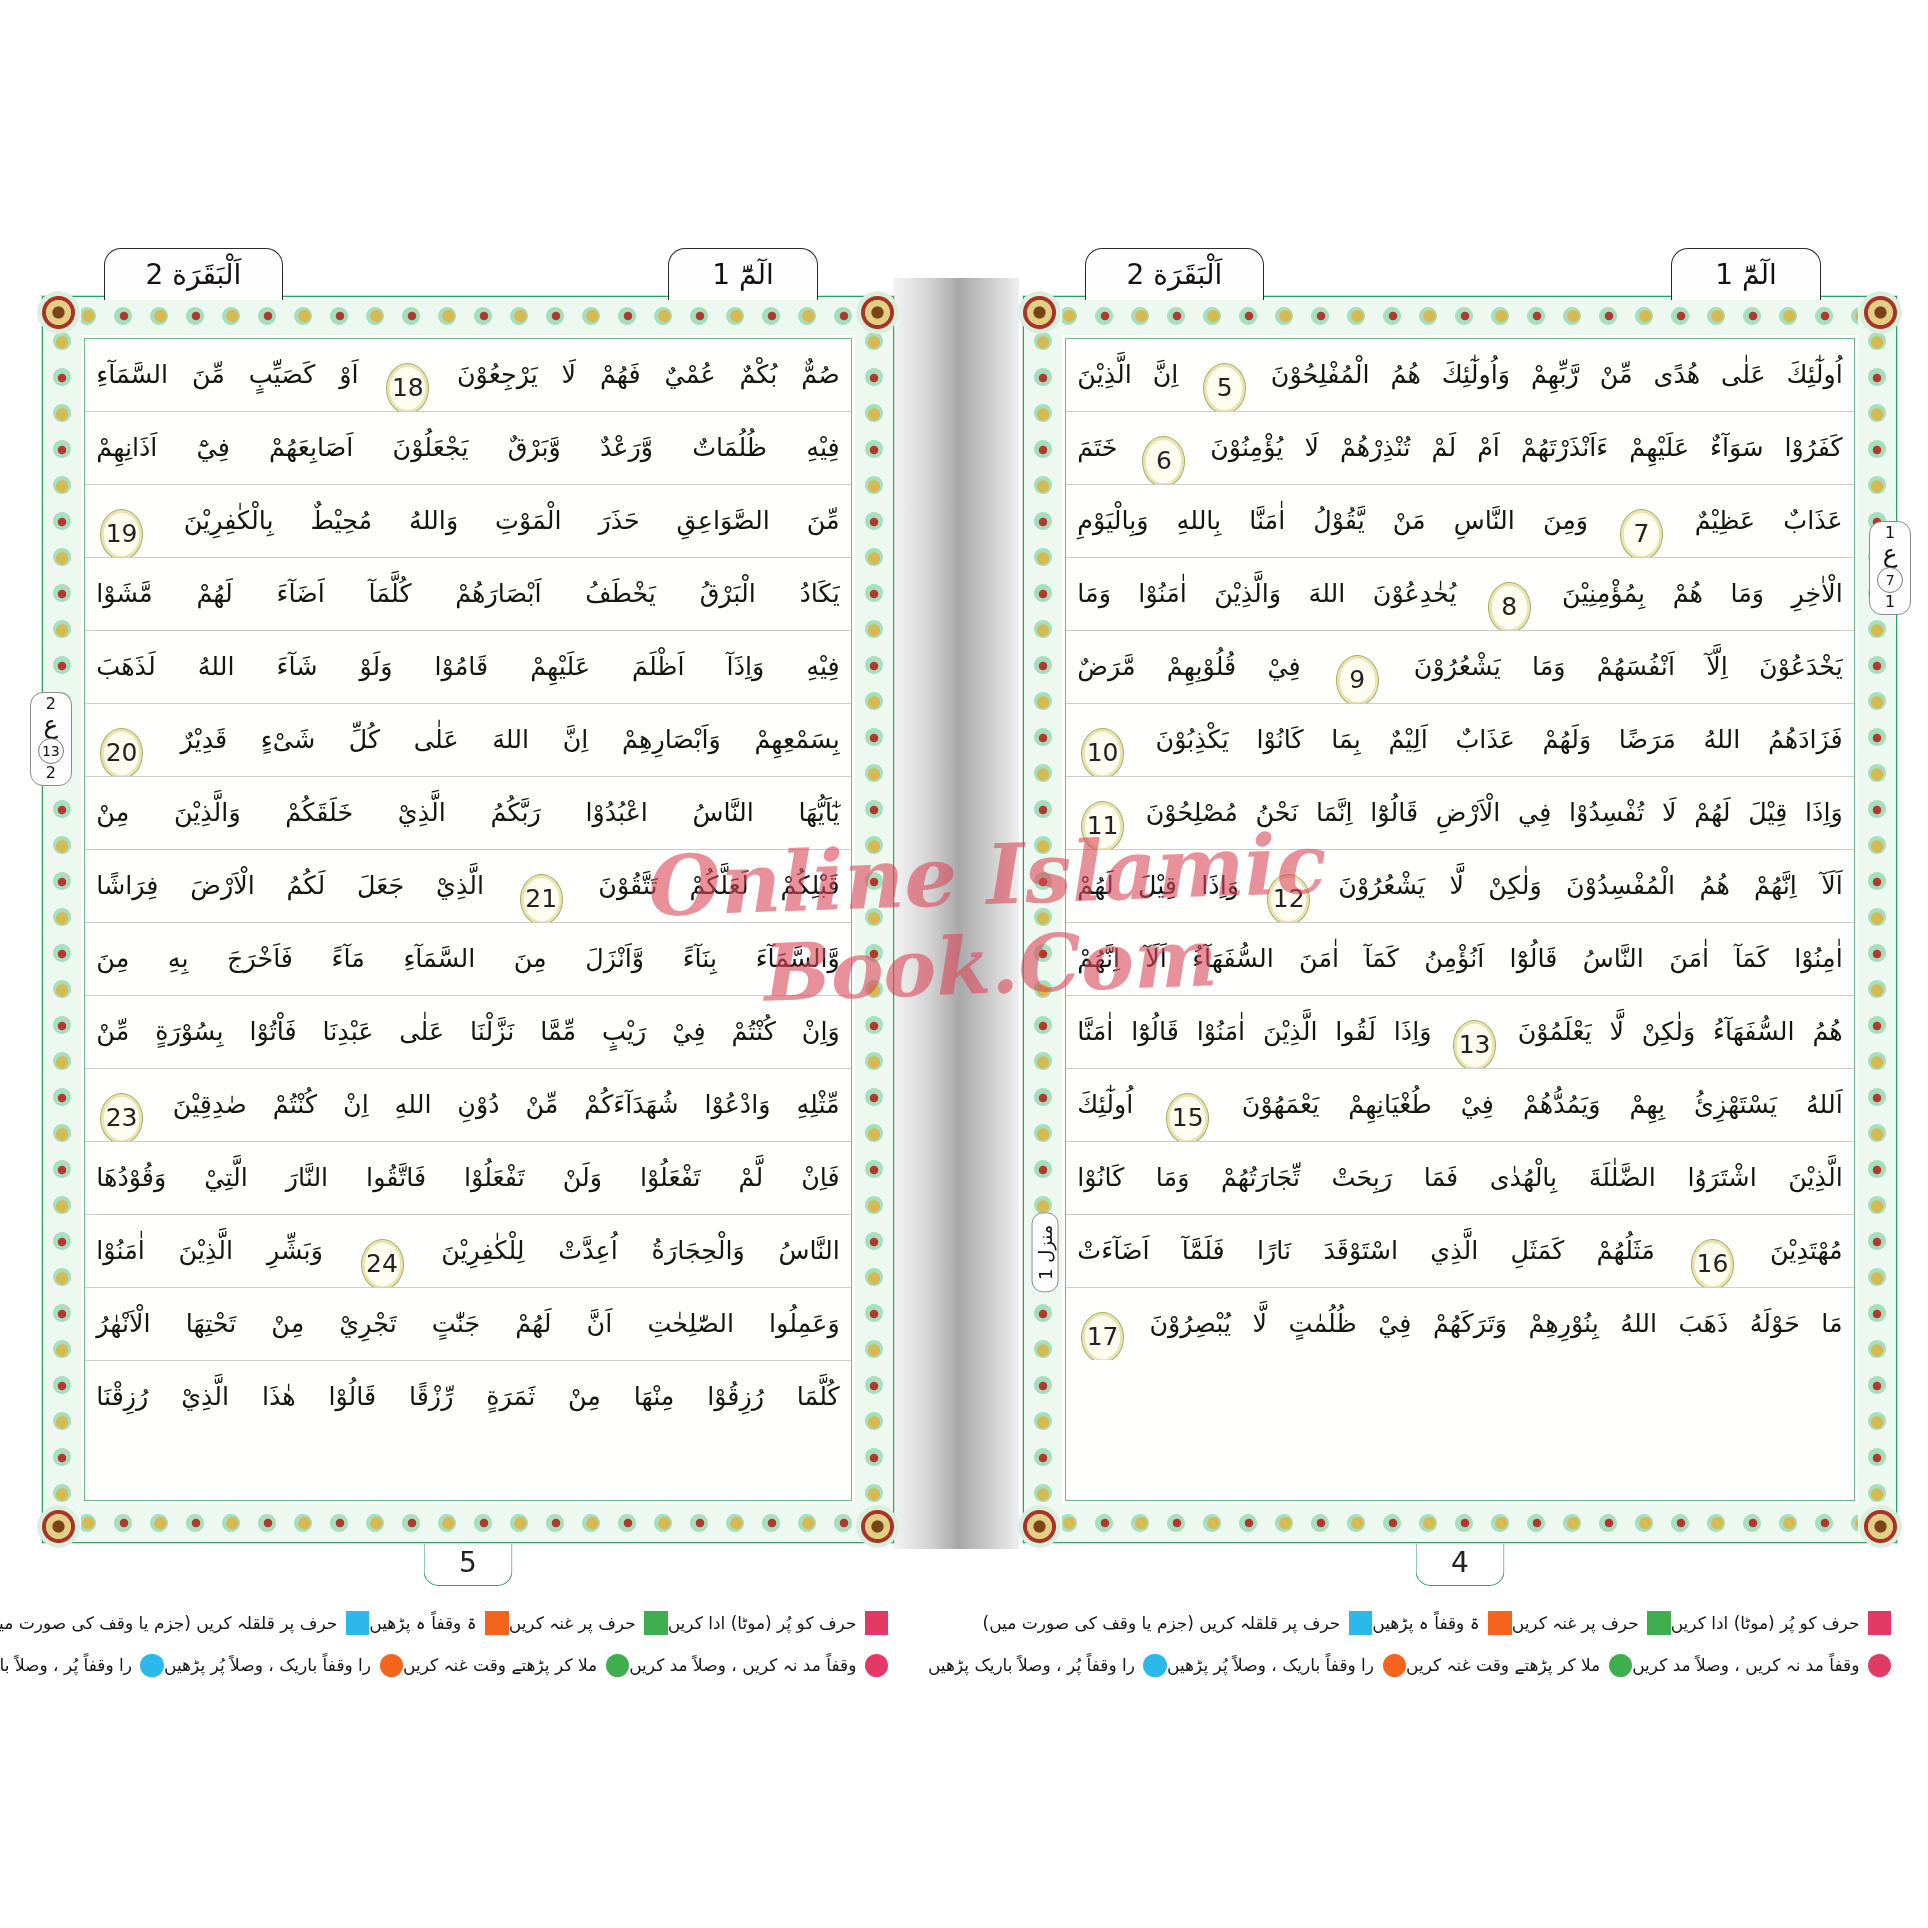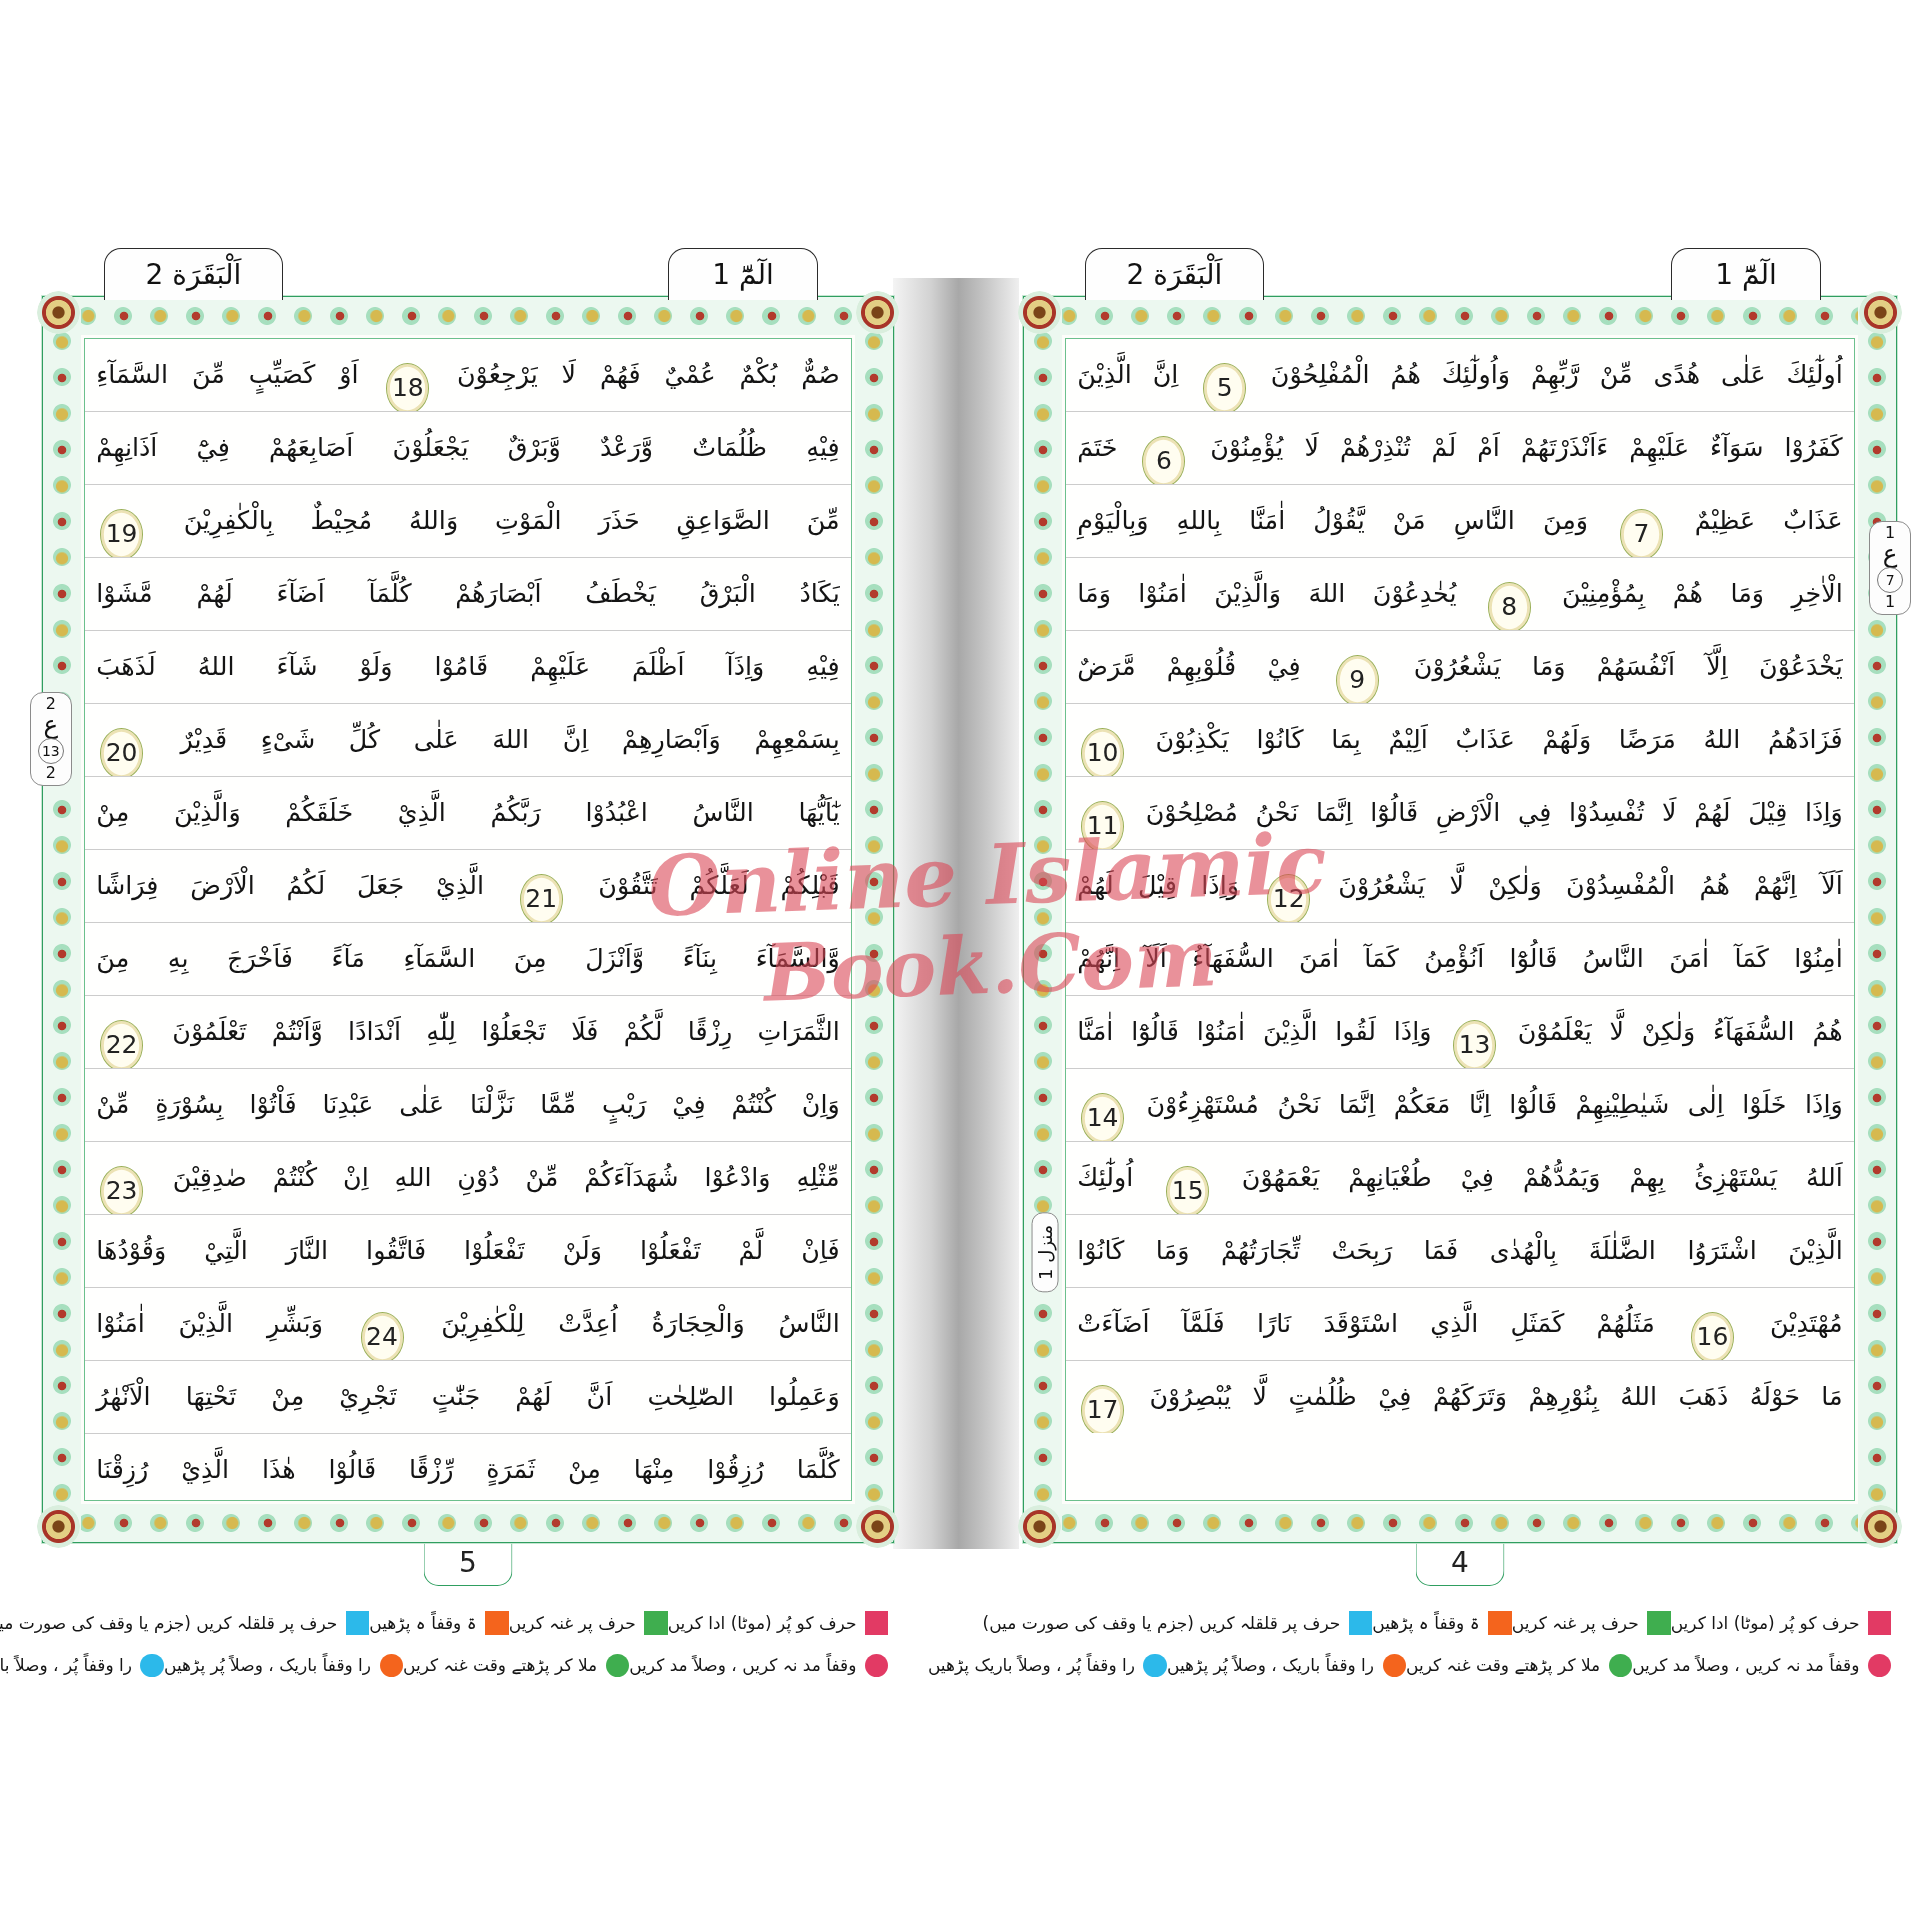--- a/index.html
+++ b/index.html
@@ -97,21 +97,20 @@
       <div class="textblock">
           <div class="qline"><span class="qtext">صُمٌّ بُكْمٌ عُمْيٌ فَهُمْ لَا يَرْجِعُوْنَ</span> <span class="ayah">18</span> <span class="qtext">اَوْ كَصَيِّبٍ مِّنَ السَّمَآءِ</span></div>
           <div class="qline"><span class="qtext">فِيْهِ ظُلُمَاتٌ وَّرَعْدٌ وَّبَرْقٌ يَجْعَلُوْنَ اَصَابِعَهُمْ فِيْٓ اَذَانِهِمْ</span></div>
           <div class="qline"><span class="qtext">مِّنَ الصَّوَاعِقِ حَذَرَ الْمَوْتِ وَاللهُ مُحِيْطٌ بِالْكٰفِرِيْنَ</span> <span class="ayah">19</span></div>
           <div class="qline"><span class="qtext">يَكَادُ الْبَرْقُ يَخْطَفُ اَبْصَارَهُمْ كُلَّمَآ اَضَآءَ لَهُمْ مَّشَوْا</span></div>
           <div class="qline"><span class="qtext">فِيْهِ وَاِذَآ اَظْلَمَ عَلَيْهِمْ قَامُوْا وَلَوْ شَآءَ اللهُ لَذَهَبَ</span></div>
           <div class="qline"><span class="qtext">بِسَمْعِهِمْ وَاَبْصَارِهِمْ اِنَّ اللهَ عَلٰى كُلِّ شَیْءٍ قَدِيْرٌ</span> <span class="ayah">20</span></div>
           <div class="qline"><span class="qtext">يٰٓاَيُّهَا النَّاسُ اعْبُدُوْا رَبَّكُمُ الَّذِيْ خَلَقَكُمْ وَالَّذِيْنَ مِنْ</span></div>
           <div class="qline"><span class="qtext">قَبْلِكُمْ لَعَلَّكُمْ تَتَّقُوْنَ</span> <span class="ayah">21</span> <span class="qtext">الَّذِيْ جَعَلَ لَكُمُ الْاَرْضَ فِرَاشًا</span></div>
           <div class="qline"><span class="qtext">وَّالسَّمَآءَ بِنَآءً وَّاَنْزَلَ مِنَ السَّمَآءِ مَآءً فَاَخْرَجَ بِهِ مِنَ</span></div>
-          <div class="qline"><span class="qtext">الثَّمَرَاتِ رِزْقًا لَّكُمْ فَلَا تَجْعَلُوْا لِلّٰهِ اَنْدَادًا وَّاَنْتُمْ تَعْلَمُوْنَ</span> <span class="ayah">22</span></div>
           <div class="qline"><span class="qtext">وَاِنْ كُنْتُمْ فِيْ رَيْبٍ مِّمَّا نَزَّلْنَا عَلٰى عَبْدِنَا فَاْتُوْا بِسُوْرَةٍ مِّنْ</span></div>
           <div class="qline"><span class="qtext">مِّثْلِهِ وَادْعُوْا شُهَدَآءَكُمْ مِّنْ دُوْنِ اللهِ اِنْ كُنْتُمْ صٰدِقِيْنَ</span> <span class="ayah">23</span></div>
           <div class="qline"><span class="qtext">فَاِنْ لَّمْ تَفْعَلُوْا وَلَنْ تَفْعَلُوْا فَاتَّقُوا النَّارَ الَّتِيْ وَقُوْدُهَا</span></div>
           <div class="qline"><span class="qtext">النَّاسُ وَالْحِجَارَةُ اُعِدَّتْ لِلْكٰفِرِيْنَ</span> <span class="ayah">24</span> <span class="qtext">وَبَشِّرِ الَّذِيْنَ اٰمَنُوْا</span></div>
           <div class="qline"><span class="qtext">وَعَمِلُوا الصّٰلِحٰتِ اَنَّ لَهُمْ جَنّٰتٍ تَجْرِيْ مِنْ تَحْتِهَا الْاَنْهٰرُ</span></div>
           <div class="qline"><span class="qtext">كُلَّمَا رُزِقُوْا مِنْهَا مِنْ ثَمَرَةٍ رِّزْقًا قَالُوْا هٰذَا الَّذِيْ رُزِقْنَا</span></div>
         </div>
       <div class="ruku ruku-pl">
         <span>2</span>
         <span class="sym">ع</span>
@@ -180,21 +179,20 @@
           <div class="qline"><span class="qtext">اُولٰٓئِكَ عَلٰى هُدًى مِّنْ رَّبِّهِمْ وَاُولٰٓئِكَ هُمُ الْمُفْلِحُوْنَ</span> <span class="ayah">5</span> <span class="qtext">اِنَّ الَّذِيْنَ</span></div>
           <div class="qline"><span class="qtext">كَفَرُوْا سَوَآءٌ عَلَيْهِمْ ءَاَنْذَرْتَهُمْ اَمْ لَمْ تُنْذِرْهُمْ لَا يُؤْمِنُوْنَ</span> <span class="ayah">6</span> <span class="qtext">خَتَمَ</span></div>
           <div class="qline"><span class="qtext">عَذَابٌ عَظِيْمٌ</span> <span class="ayah">7</span> <span class="qtext">وَمِنَ النَّاسِ مَنْ يَّقُوْلُ اٰمَنَّا بِاللهِ وَبِالْيَوْمِ</span></div>
           <div class="qline"><span class="qtext">الْاٰخِرِ وَمَا هُمْ بِمُؤْمِنِيْنَ</span> <span class="ayah">8</span> <span class="qtext">يُخٰدِعُوْنَ اللهَ وَالَّذِيْنَ اٰمَنُوْا وَمَا</span></div>
           <div class="qline"><span class="qtext">يَخْدَعُوْنَ اِلَّآ اَنْفُسَهُمْ وَمَا يَشْعُرُوْنَ</span> <span class="ayah">9</span> <span class="qtext">فِيْ قُلُوْبِهِمْ مَّرَضٌ</span></div>
           <div class="qline"><span class="qtext">فَزَادَهُمُ اللهُ مَرَضًا وَلَهُمْ عَذَابٌ اَلِيْمٌ بِمَا كَانُوْا يَكْذِبُوْنَ</span> <span class="ayah">10</span></div>
           <div class="qline"><span class="qtext">وَاِذَا قِيْلَ لَهُمْ لَا تُفْسِدُوْا فِي الْاَرْضِ قَالُوْٓا اِنَّمَا نَحْنُ مُصْلِحُوْنَ</span> <span class="ayah">11</span></div>
           <div class="qline"><span class="qtext">اَلَآ اِنَّهُمْ هُمُ الْمُفْسِدُوْنَ وَلٰكِنْ لَّا يَشْعُرُوْنَ</span> <span class="ayah">12</span> <span class="qtext">وَاِذَا قِيْلَ لَهُمْ</span></div>
           <div class="qline"><span class="qtext">اٰمِنُوْا كَمَآ اٰمَنَ النَّاسُ قَالُوْٓا اَنُؤْمِنُ كَمَآ اٰمَنَ السُّفَهَآءُ اَلَآ اِنَّهُمْ</span></div>
           <div class="qline"><span class="qtext">هُمُ السُّفَهَآءُ وَلٰكِنْ لَّا يَعْلَمُوْنَ</span> <span class="ayah">13</span> <span class="qtext">وَاِذَا لَقُوا الَّذِيْنَ اٰمَنُوْا قَالُوْٓا اٰمَنَّا</span></div>
-          <div class="qline"><span class="qtext">وَاِذَا خَلَوْا اِلٰى شَيٰطِيْنِهِمْ قَالُوْٓا اِنَّا مَعَكُمْ اِنَّمَا نَحْنُ مُسْتَهْزِءُوْنَ</span> <span class="ayah">14</span></div>
           <div class="qline"><span class="qtext">اَللهُ يَسْتَهْزِئُ بِهِمْ وَيَمُدُّهُمْ فِيْ طُغْيَانِهِمْ يَعْمَهُوْنَ</span> <span class="ayah">15</span> <span class="qtext">اُولٰٓئِكَ</span></div>
           <div class="qline"><span class="qtext">الَّذِيْنَ اشْتَرَوُا الضَّلٰلَةَ بِالْهُدٰى فَمَا رَبِحَتْ تِّجَارَتُهُمْ وَمَا كَانُوْا</span></div>
           <div class="qline"><span class="qtext">مُهْتَدِيْنَ</span> <span class="ayah">16</span> <span class="qtext">مَثَلُهُمْ كَمَثَلِ الَّذِي اسْتَوْقَدَ نَارًا فَلَمَّآ اَضَآءَتْ</span></div>
           <div class="qline"><span class="qtext">مَا حَوْلَهُ ذَهَبَ اللهُ بِنُوْرِهِمْ وَتَرَكَهُمْ فِيْ ظُلُمٰتٍ لَّا يُبْصِرُوْنَ</span> <span class="ayah">17</span></div>
         </div>
       <div class="ruku ruku-pr">
         <span>1</span>
         <span class="sym">ع</span>
         <span class="mid">7</span>
         <span>1</span>

